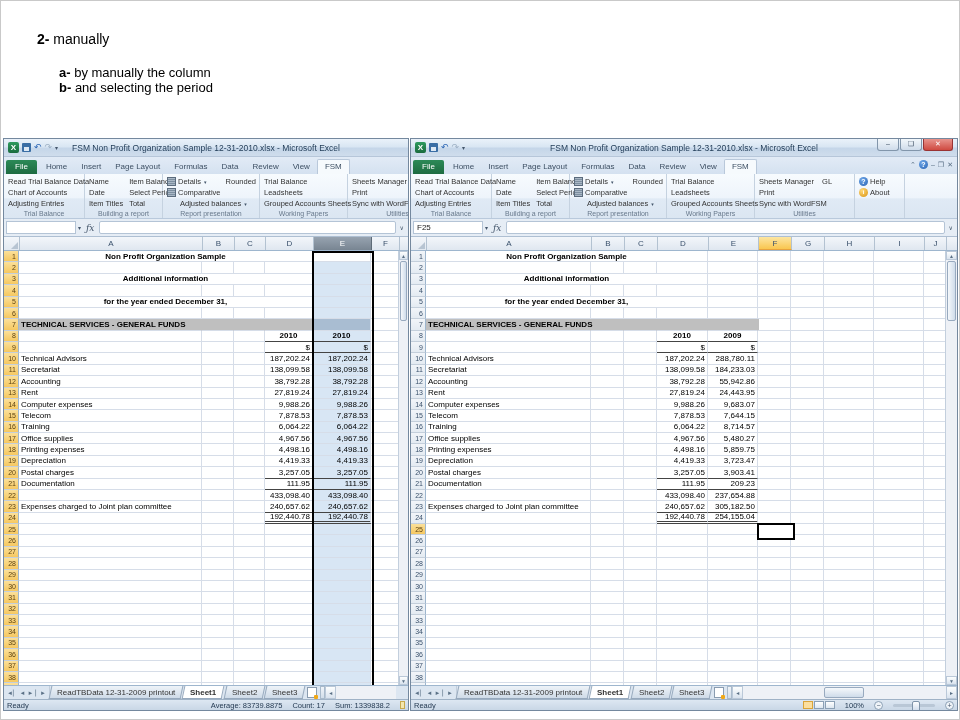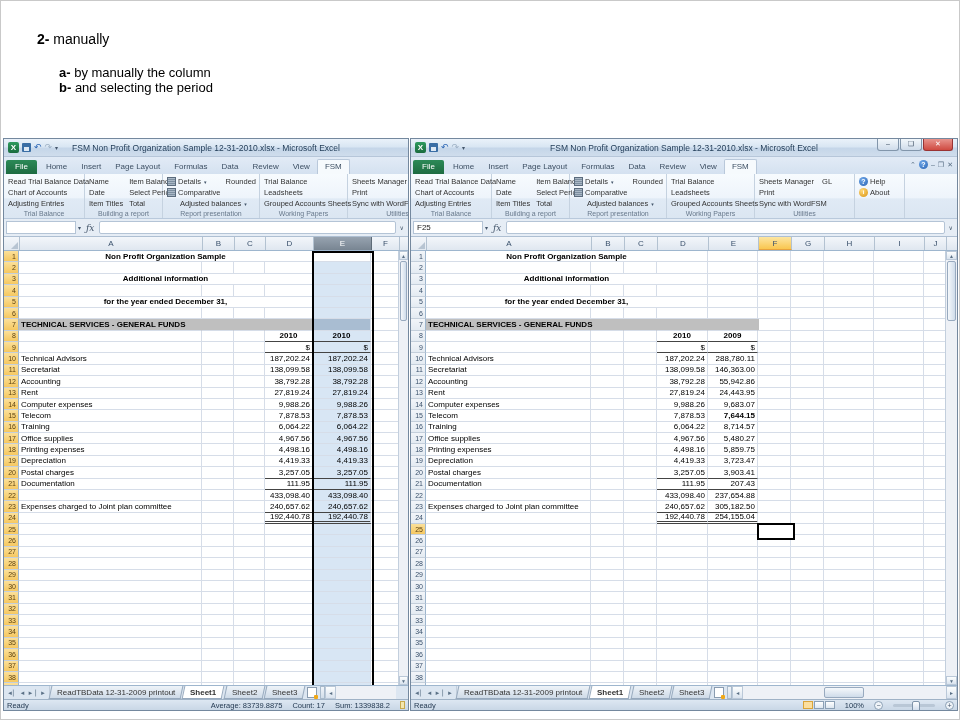--- a/index.html
+++ b/index.html
@@ -897,21 +897,21 @@
             <div class="cell" style="width: 50px;"></div>
             <div class="cell" style="width: 50px;"></div>
             <div class="cell" style="width: 22px;"></div>
           </div>
           <div class="grow" style="height: 11.3846px;">
             <div class="rowhdr">11</div>
             <div class="cell lbl" style="width: 165px; padding-left: 2px;">Secretariat</div>
             <div class="cell" style="width: 33px;"></div>
             <div class="cell" style="width: 33px;"></div>
             <div class="cell num" style="width: 51px;">138,099.58</div>
-            <div class="cell num" style="width: 50px;">146,363.00</div>
+            <div class="cell num" style="width: 50px;">184,233.03</div>
             <div class="cell" style="width: 33px;"></div>
             <div class="cell" style="width: 33px;"></div>
             <div class="cell" style="width: 50px;"></div>
             <div class="cell" style="width: 50px;"></div>
             <div class="cell" style="width: 22px;"></div>
           </div>
           <div class="grow" style="height: 11.3846px;">
             <div class="rowhdr">12</div>
             <div class="cell lbl" style="width: 165px; padding-left: 2px;">Accounting</div>
             <div class="cell" style="width: 33px;"></div>
@@ -949,21 +949,21 @@
             <div class="cell" style="width: 50px;"></div>
             <div class="cell" style="width: 50px;"></div>
             <div class="cell" style="width: 22px;"></div>
           </div>
           <div class="grow" style="height: 11.3846px;">
             <div class="rowhdr">15</div>
             <div class="cell lbl" style="width: 165px; padding-left: 2px;">Telecom</div>
             <div class="cell" style="width: 33px;"></div>
             <div class="cell" style="width: 33px;"></div>
             <div class="cell num" style="width: 51px;">7,878.53</div>
-            <div class="cell num" style="width: 50px; font-weight: bold;">7,644.15</div>
+            <div class="cell num" style="width: 50px;">7,644.15</div>
             <div class="cell" style="width: 33px;"></div>
             <div class="cell" style="width: 33px;"></div>
             <div class="cell" style="width: 50px;"></div>
             <div class="cell" style="width: 50px;"></div>
             <div class="cell" style="width: 22px;"></div>
           </div>
           <div class="grow" style="height: 11.3846px;">
             <div class="rowhdr">16</div>
             <div class="cell lbl" style="width: 165px; padding-left: 2px;">Training</div>
             <div class="cell" style="width: 33px;"></div>
@@ -1027,21 +1027,21 @@
             <div class="cell" style="width: 50px;"></div>
             <div class="cell" style="width: 50px;"></div>
             <div class="cell" style="width: 22px;"></div>
           </div>
           <div class="grow" style="height: 11.3846px;">
             <div class="rowhdr">21</div>
             <div class="cell lbl" style="width: 165px; padding-left: 2px;">Documentation</div>
             <div class="cell" style="width: 33px;"></div>
             <div class="cell" style="width: 33px;"></div>
             <div class="cell num u1" style="width: 51px;">111.95</div>
-            <div class="cell num u1" style="width: 50px;">207.43</div>
+            <div class="cell num u1" style="width: 50px;">209.23</div>
             <div class="cell" style="width: 33px;"></div>
             <div class="cell" style="width: 33px;"></div>
             <div class="cell" style="width: 50px;"></div>
             <div class="cell" style="width: 50px;"></div>
             <div class="cell" style="width: 22px;"></div>
           </div>
           <div class="grow" style="height: 11.3846px;">
             <div class="rowhdr">22</div>
             <div class="cell" style="width: 165px;"></div>
             <div class="cell" style="width: 33px;"></div>

